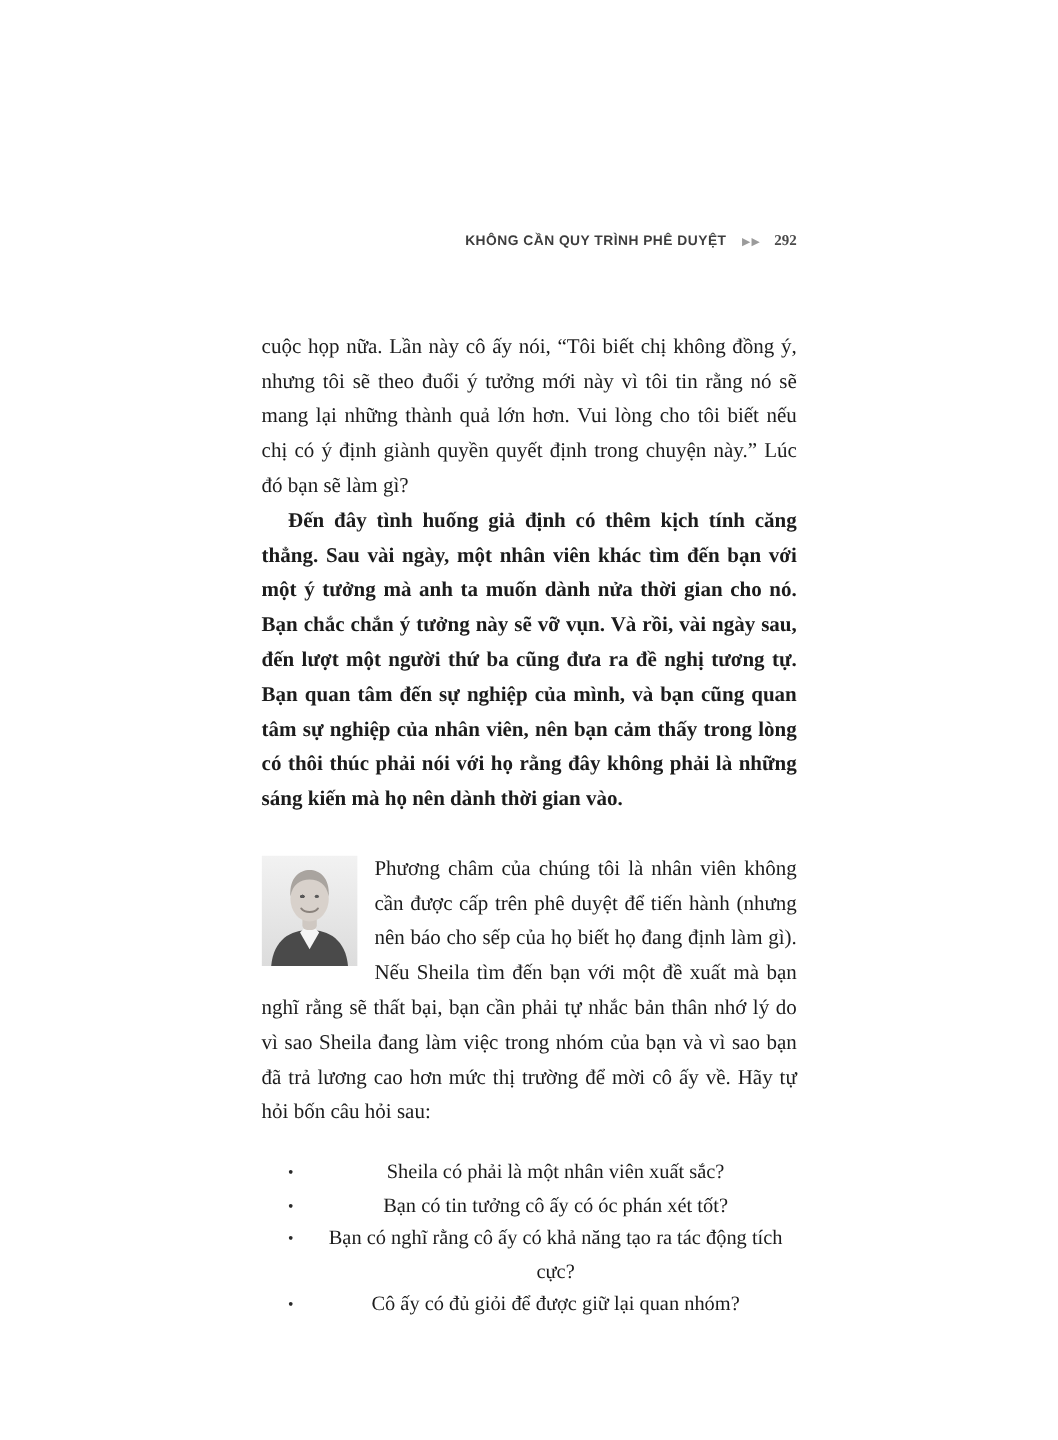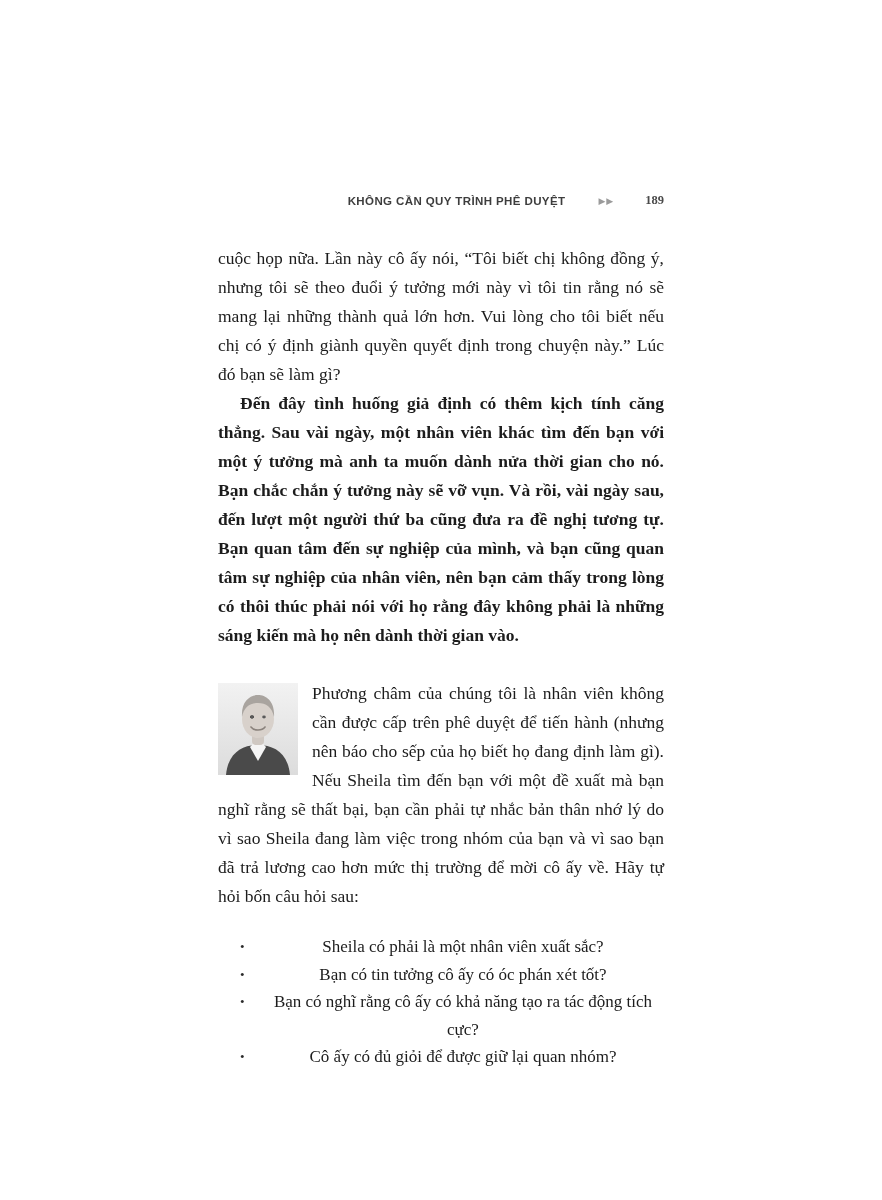--- a/index.html
+++ b/index.html
@@ -23,21 +23,20 @@
     top: 0;
     width: 446px;
   }
   
   .running-header {
     margin-top: 193px;
     display: flex;
     justify-content: flex-end;
     align-items: center;
     font-family: "Liberation Sans", sans-serif;
-    gap: 20px;
   }
   .rh-title {
     font-size: 11.5px;
     font-weight: bold;
     letter-spacing: 0.4px;
     color: #3d3d3d;
   }
   .rh-arrows {
     font-size: 9px;
     color: #9b9b9b;
@@ -45,21 +44,21 @@
     letter-spacing: 1px;
   }
   .rh-page {
     font-size: 12.5px;
     font-weight: bold;
     color: #4a4a4a;
     font-family: "Liberation Serif", serif;
   }
   
   .body-text {
-    margin-top: 36px;
+    margin-top: 66px;
     font-size: 17.5px;
     line-height: 29px;
     text-align: justify;
   }
   .para { margin: 0; }
   .para.indent { text-indent: 22px; font-weight: bold; }
   .section-gap { margin-top: 29px; }
   
   .portrait {
     float: left;
@@ -90,21 +89,21 @@
 </style>
 </head>
 <body>
 
 <div class="page">
   <div class="content">
 
     <div class="running-header">
       <span class="rh-title">KHÔNG CẦN QUY TRÌNH PHÊ DUYỆT</span>
       <span class="rh-arrows">▶▶</span>
-      <span class="rh-page">189</span>
+      <span class="rh-page">292</span>
     </div>
 
     <div class="body-text">
 
       <p class="para">cuộc họp nữa. Lần này cô ấy nói, “Tôi biết chị không đồng ý, nhưng tôi sẽ theo đuổi ý tưởng mới này vì tôi tin rằng nó sẽ mang lại những thành quả lớn hơn. Vui lòng cho tôi biết nếu chị có ý định giành quyền quyết định trong chuyện này.” Lúc đó bạn sẽ làm gì?</p>
 
       <p class="para indent">Đến đây tình huống giả định có thêm kịch tính căng thẳng. Sau vài ngày, một nhân viên khác tìm đến bạn với một ý tưởng mà anh ta muốn dành nửa thời gian cho nó. Bạn chắc chắn ý tưởng này sẽ vỡ vụn. Và rồi, vài ngày sau, đến lượt một người thứ ba cũng đưa ra đề nghị tương tự. Bạn quan tâm đến sự nghiệp của mình, và bạn cũng quan tâm sự nghiệp của nhân viên, nên bạn cảm thấy trong lòng có thôi thúc phải nói với họ rằng đây không phải là những sáng kiến mà họ nên dành thời gian vào.</p>
 
       <div class="section-gap">
         <svg class="portrait" viewBox="0 0 80 92" xmlns="http://www.w3.org/2000/svg" aria-hidden="true">

